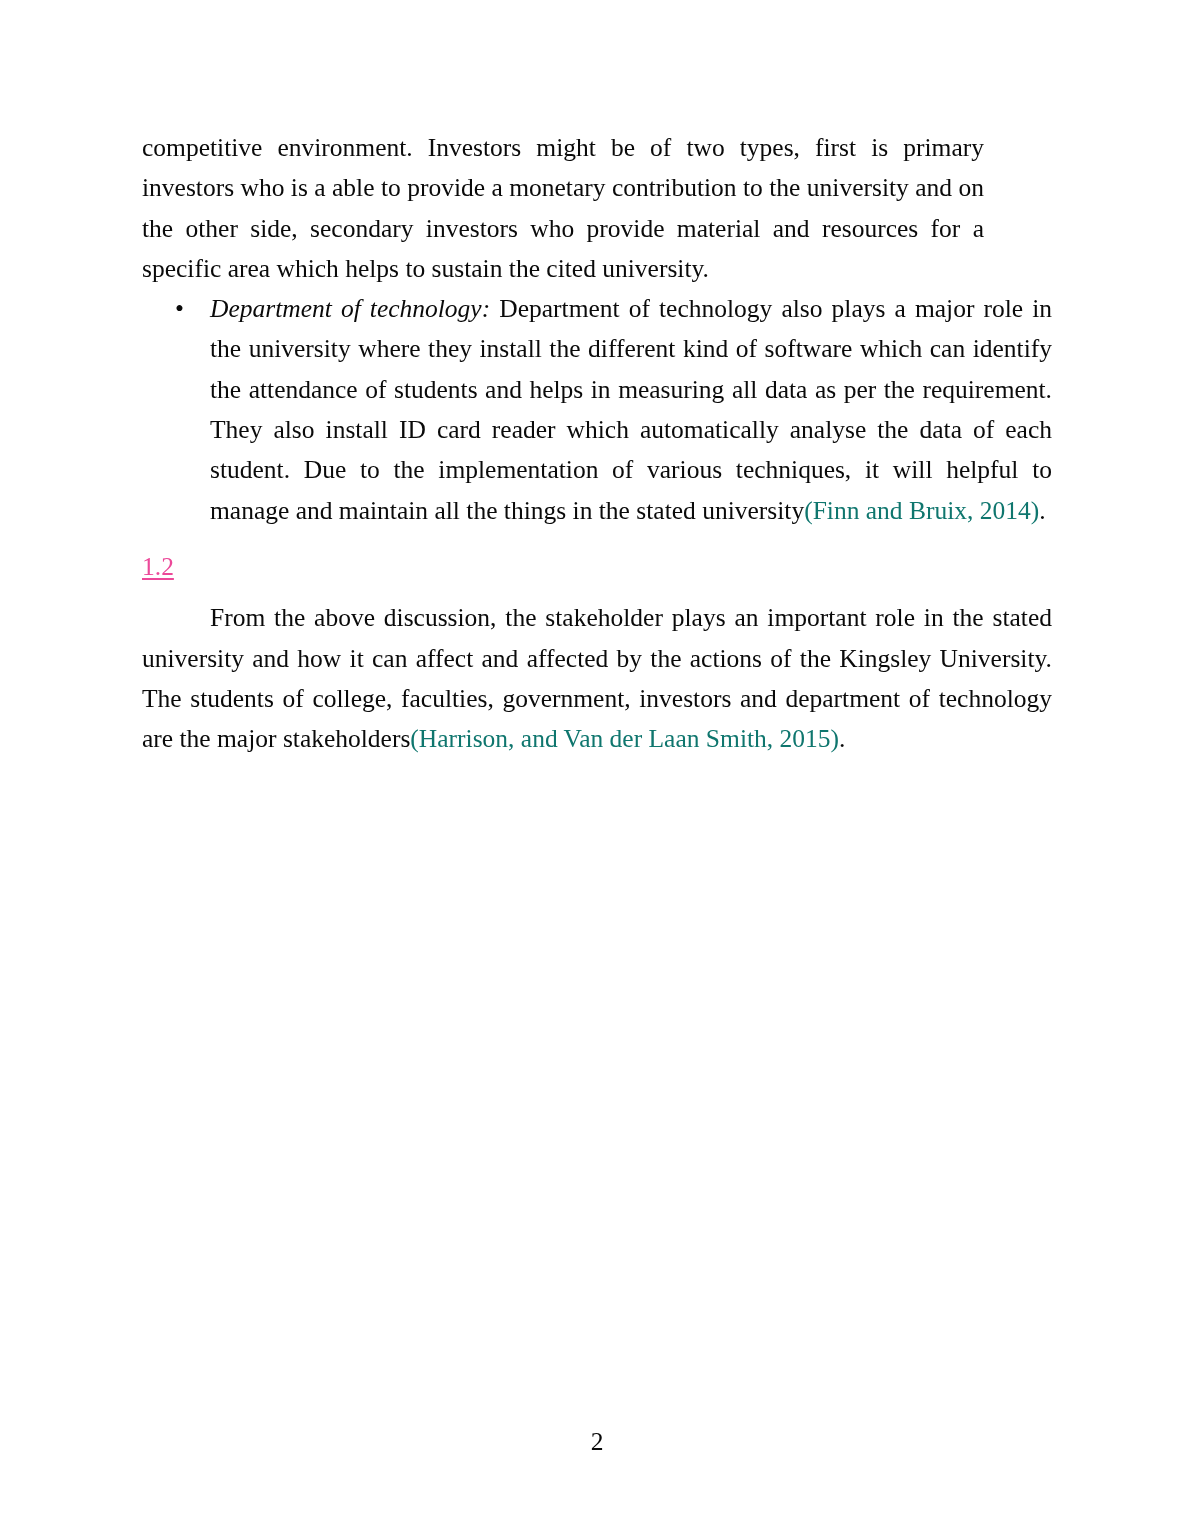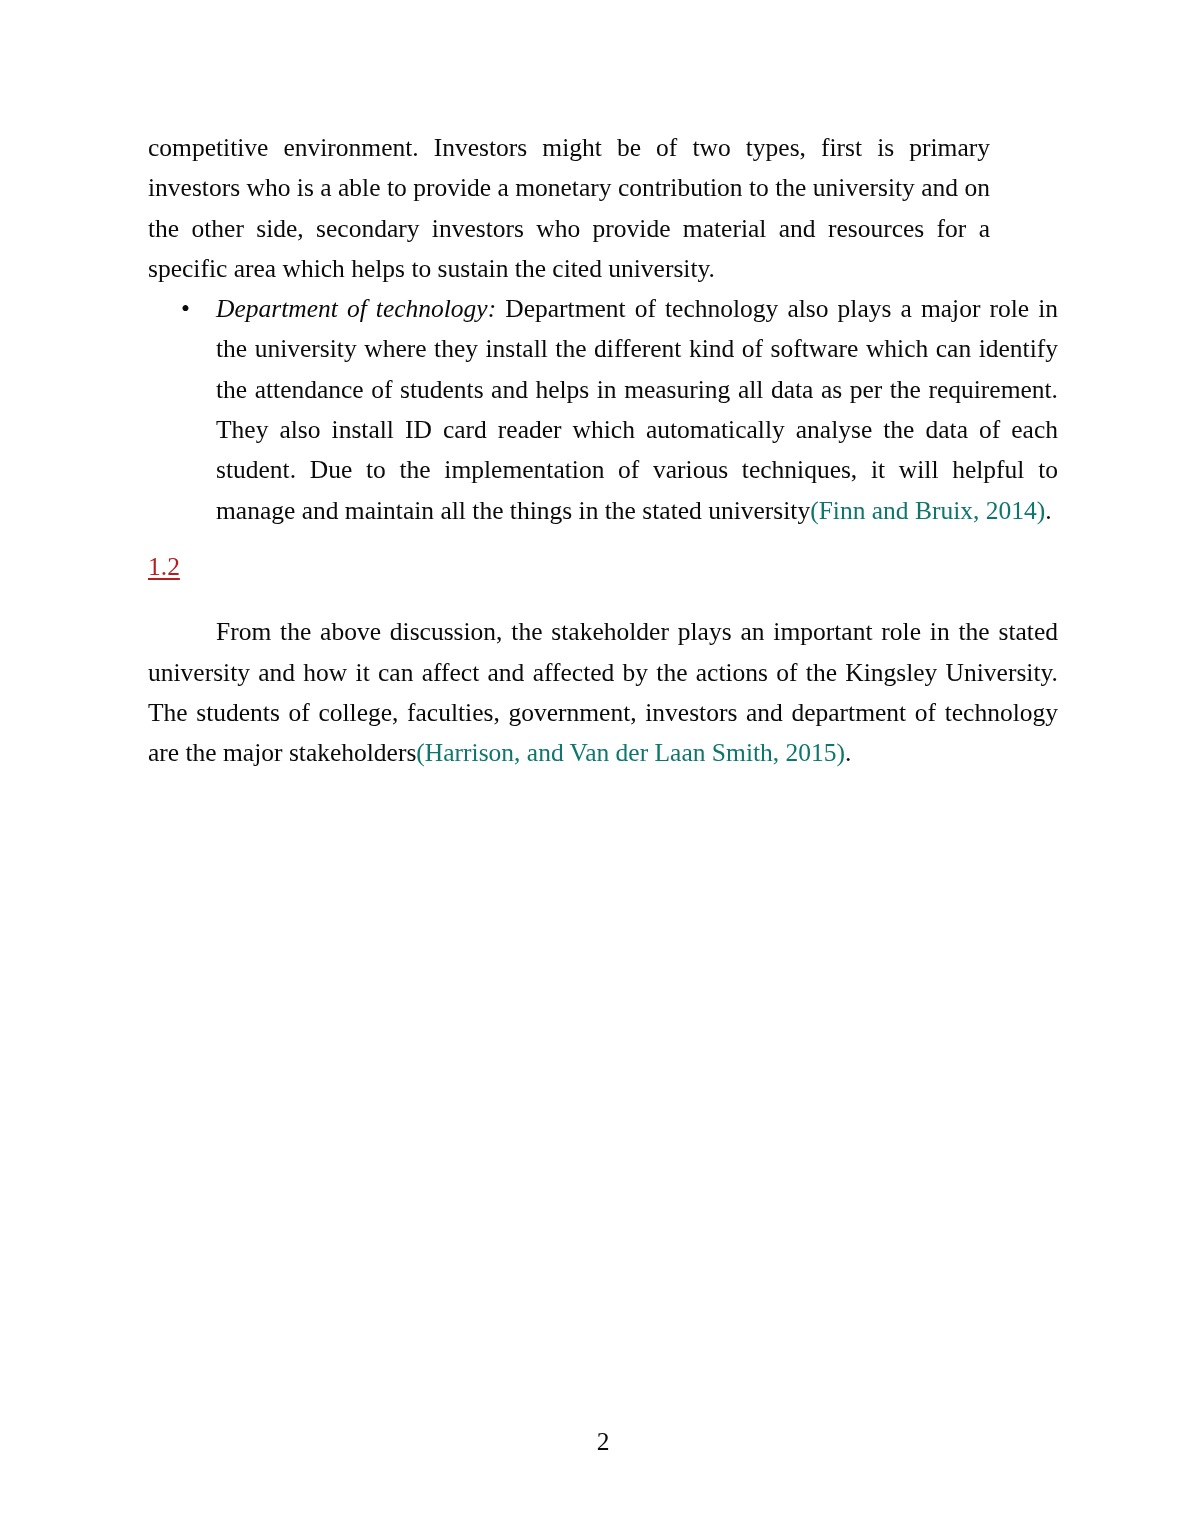--- a/index.html
+++ b/index.html
@@ -12,21 +12,21 @@
     width: 1190px;
     height: 1540px;
     position: relative;
     font-family: "Liberation Serif", "DejaVu Serif", serif;
     color: #000000;
     overflow: hidden;
   }
 
   .page {
     position: absolute;
-    left: 8px;
+    left: 2px;
     top: 0;
     width: 994px;
     height: 1540px;
     background: #ffffff;
   }
 
   .content {
     position: absolute;
     left: 140px;
     top: 128px;
@@ -80,32 +80,32 @@
 
   .citation {
     color: #0f766e;
   }
 
   h2.section-heading {
     margin: 0;
     font-size: 25.5px;
     line-height: 40.3px;
     font-weight: normal;
-    color: #b91c1c;
+    color: #ec4899;
     text-decoration: underline;
     text-underline-offset: 3px;
     display: inline-block;
   }
   .heading-row {
     margin-top: 16px;
   }
 
   p.para-first-indent {
     text-indent: 68px;
-    margin-top: 25px;
+    margin-top: 11px;
   }
 
   .spacer-bullets { margin-top: 14px; }
 
   .page-number {
     position: absolute;
     left: 0;
     top: 1427px;
     width: 1190px;
     text-align: center;

